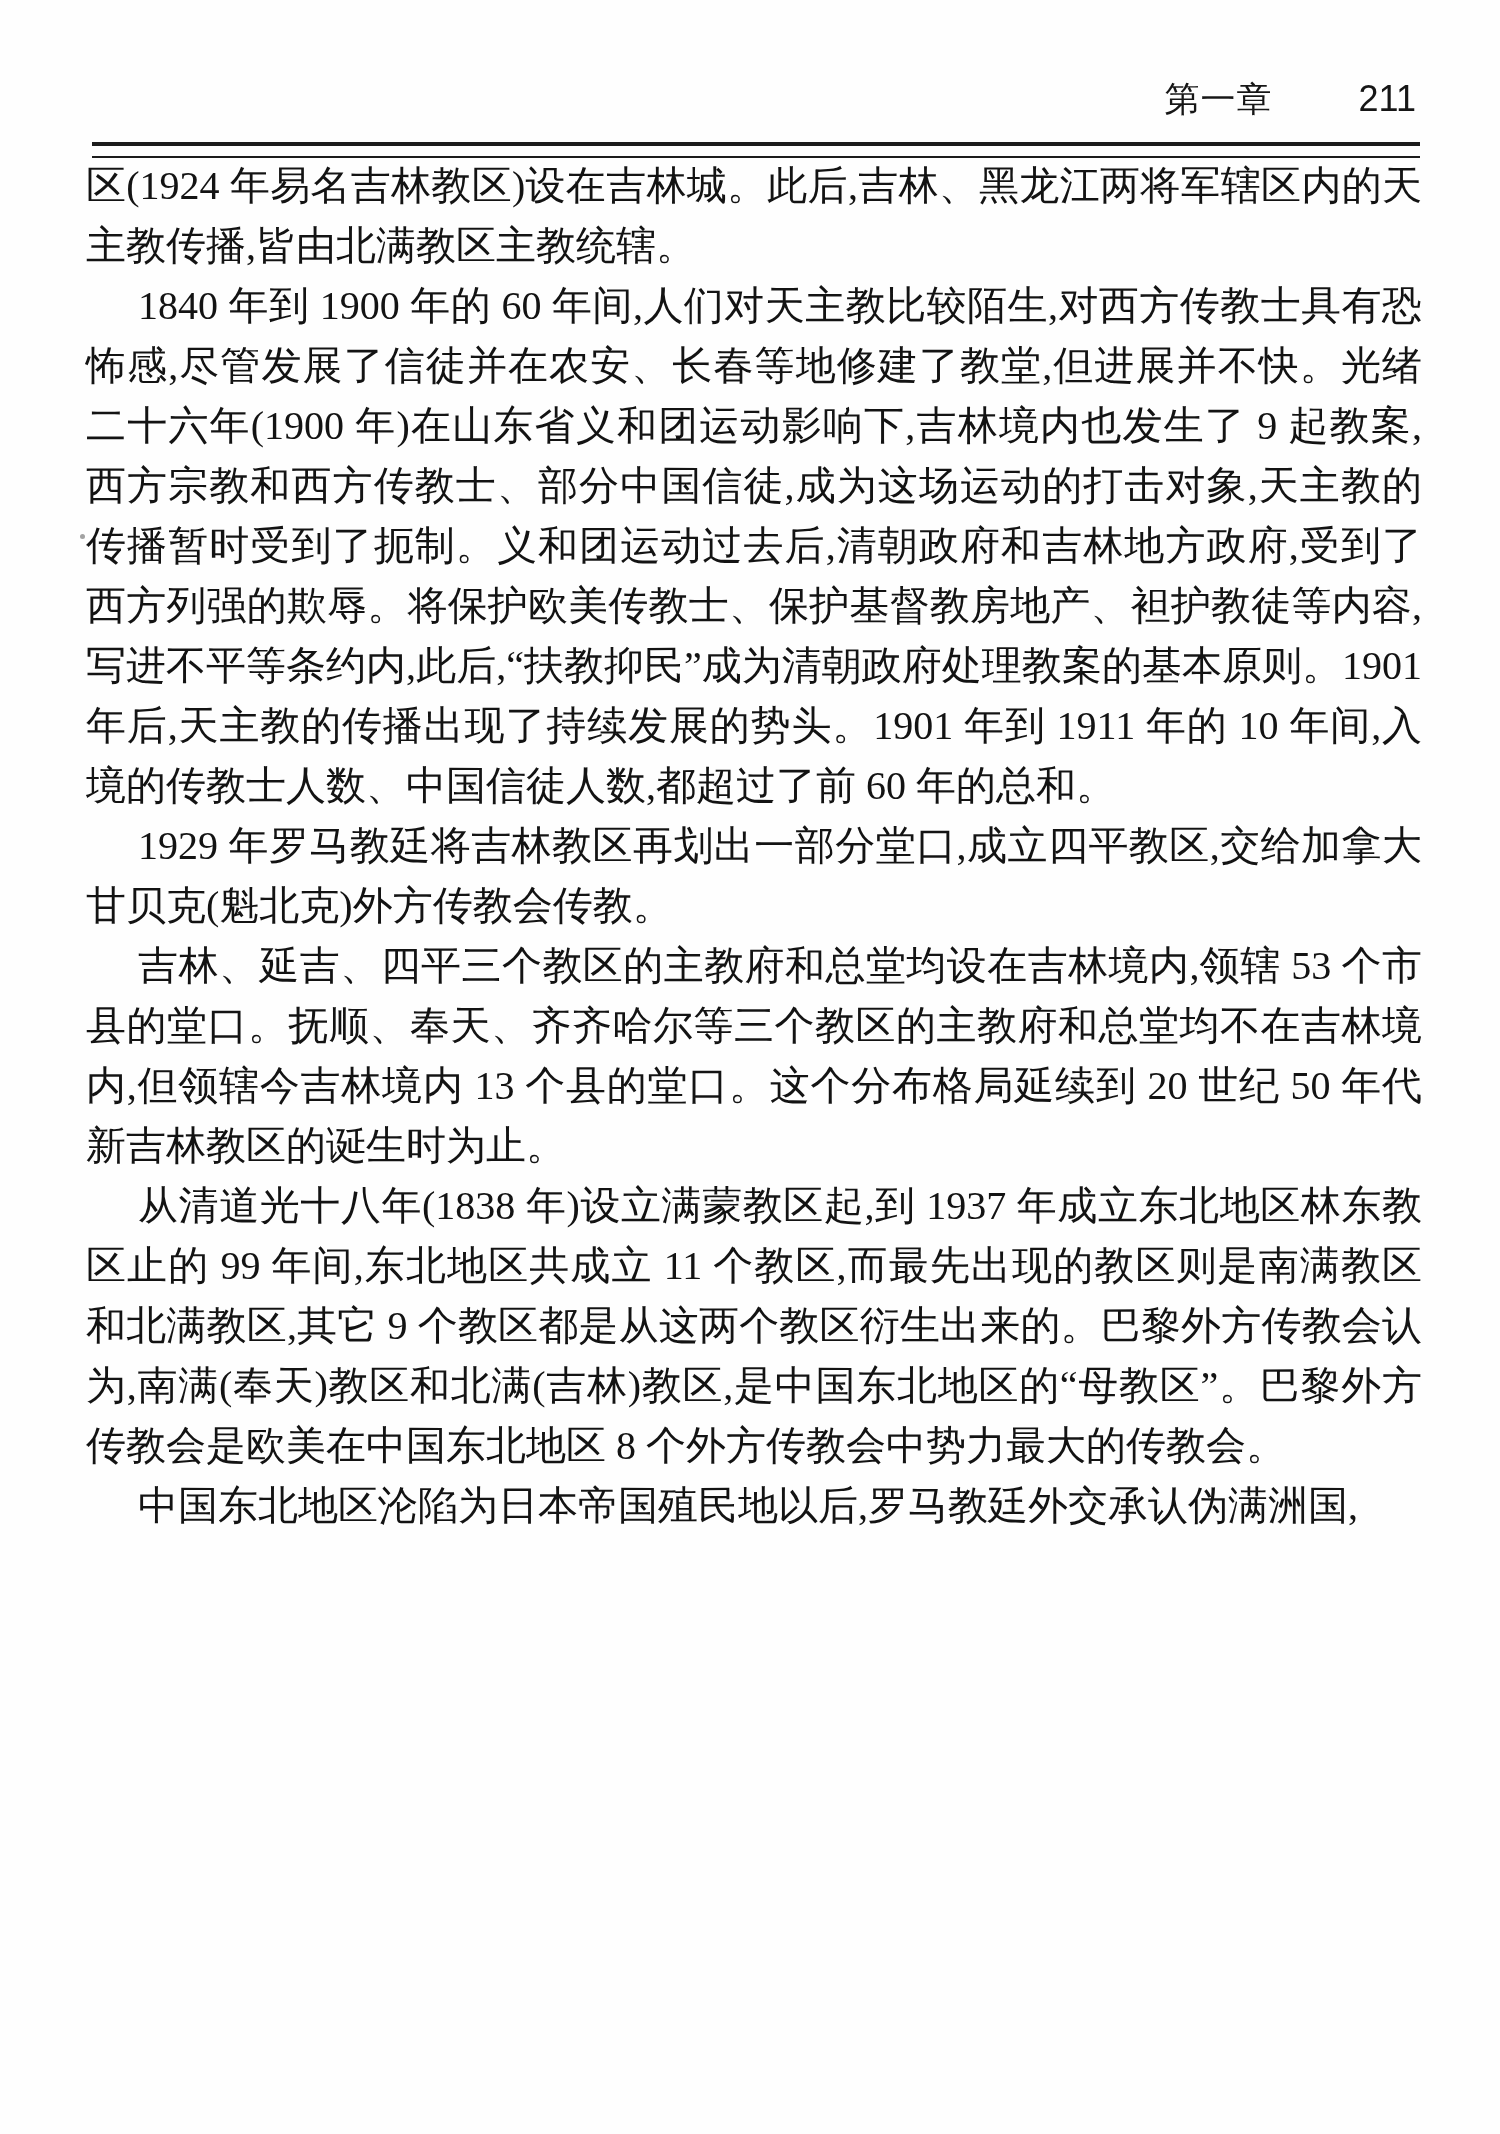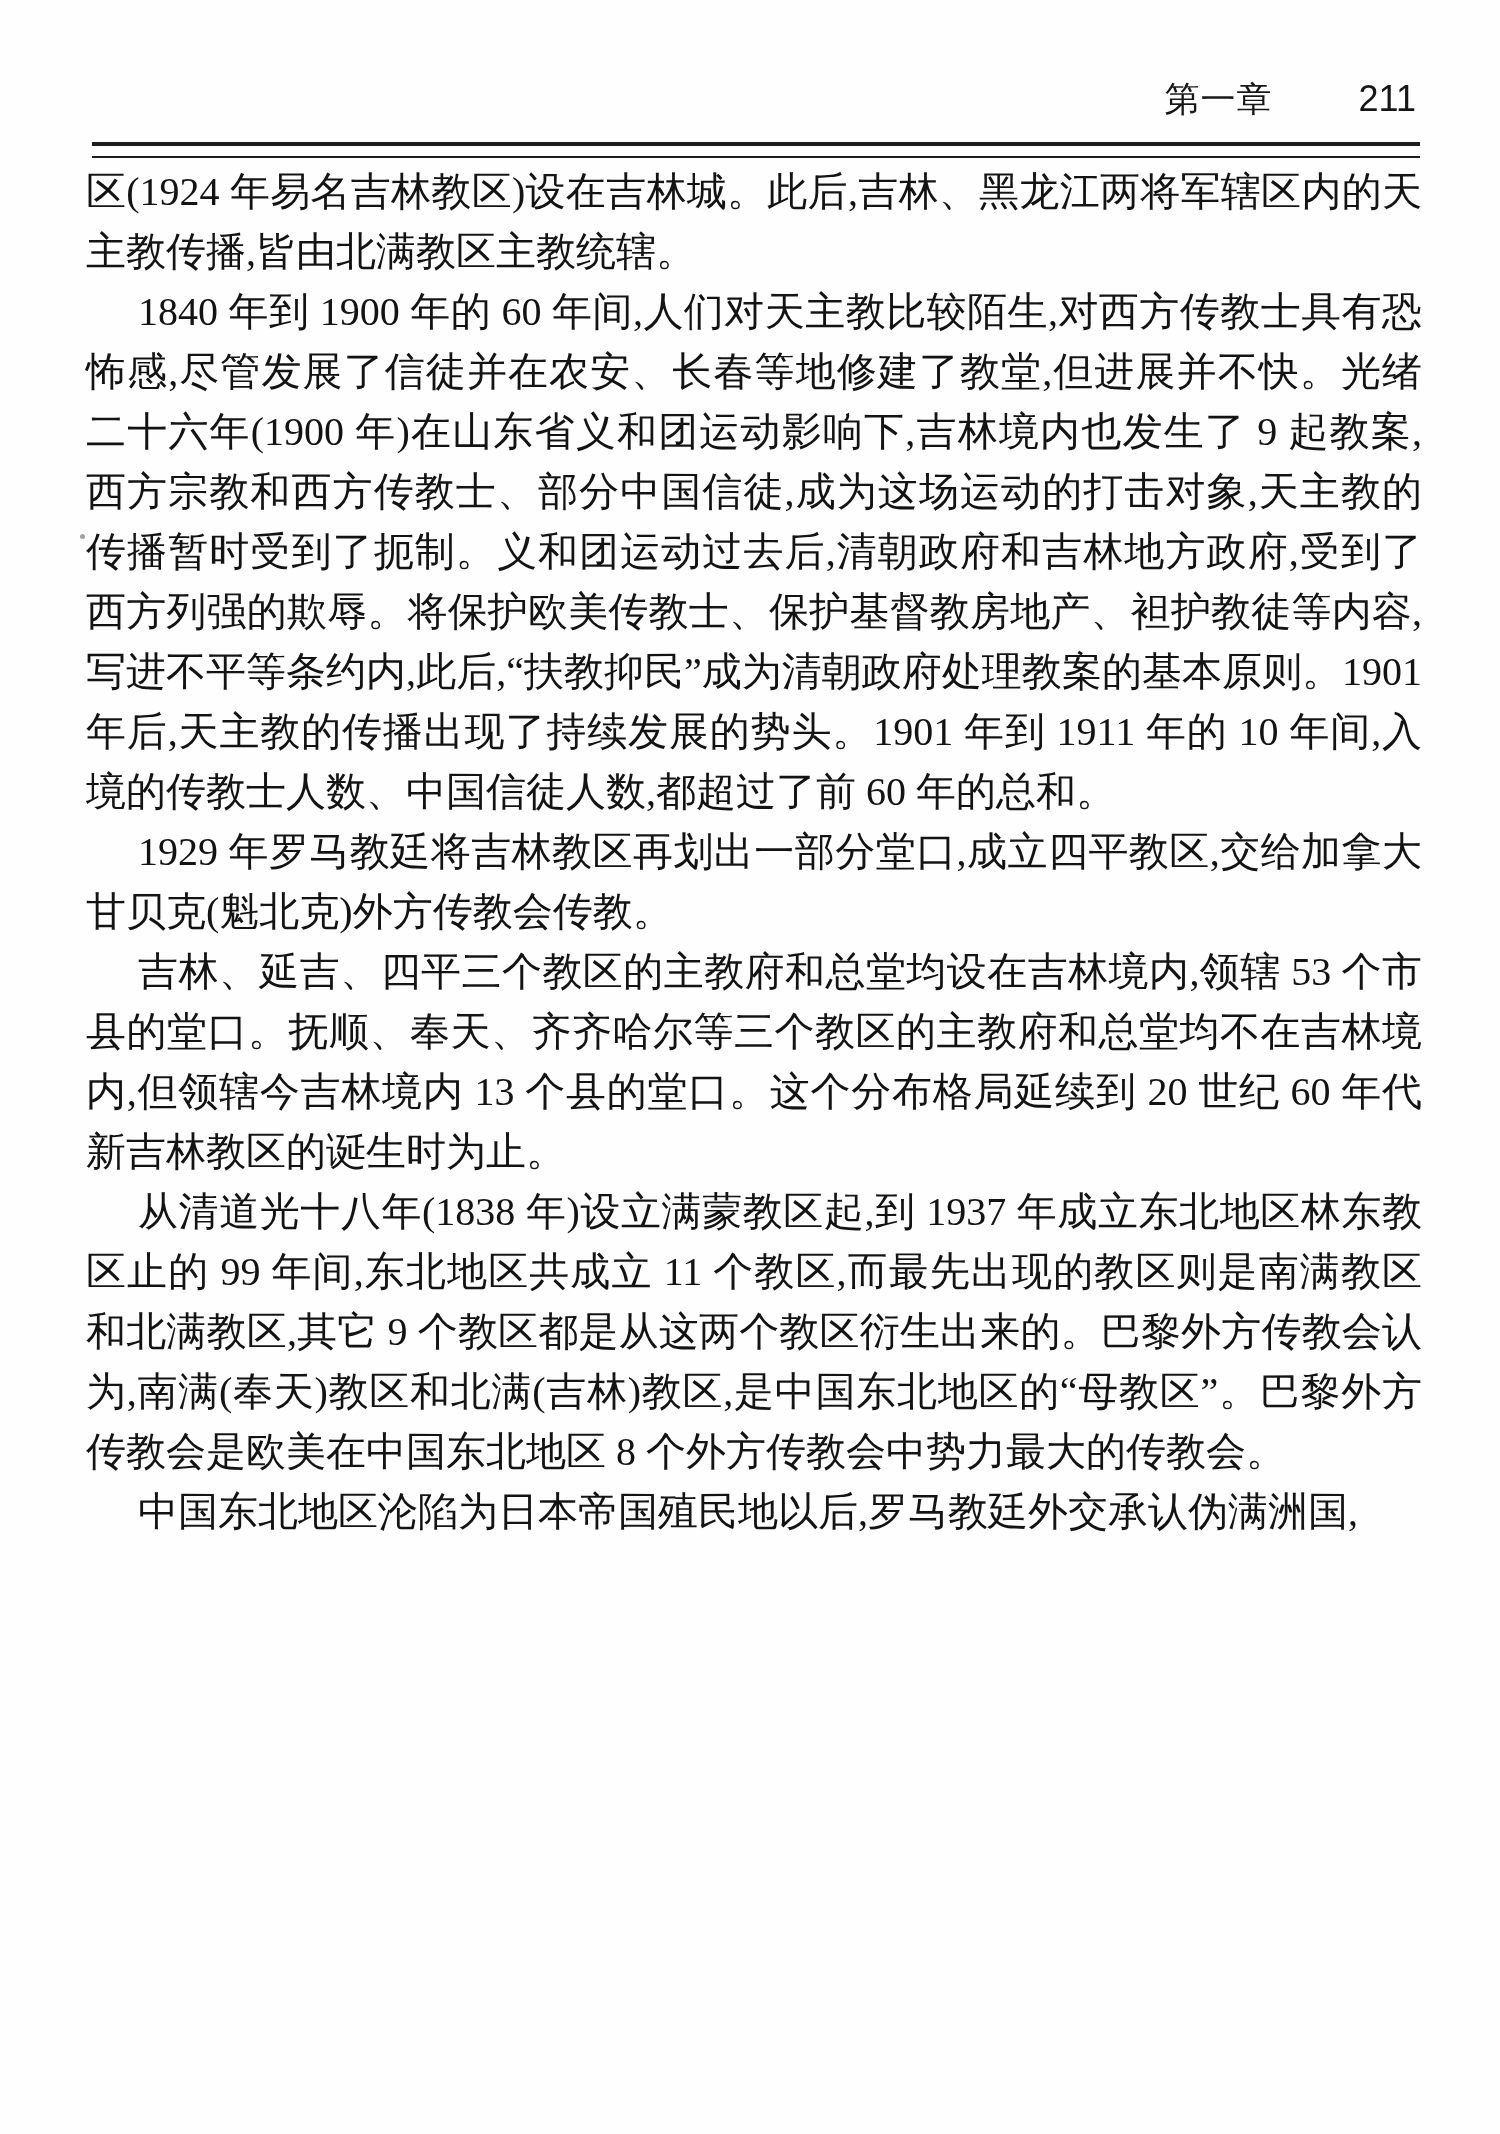--- a/index.html
+++ b/index.html
@@ -43,21 +43,21 @@
     top: 142px;
     left: 92px;
     right: 80px;
     height: 10px;
     border-top: 4px solid #1c1c1c;
     border-bottom: 2px solid #1c1c1c;
   }
   
   .body-text {
     position: absolute;
-    top: 162px;
+    top: 156px;
     left: 86px;
     width: 1336px;
     font-size: 40px;
     line-height: 60px;
     text-align: justify;
     text-justify: inter-ideograph;
     color: #131313;
   }
   .body-text p {
     margin: 0;
@@ -89,18 +89,18 @@
   </div>
 
   <div class="header-rule"></div>
 
   <div class="speck"></div>
 
   <div class="body-text">
     <p>区(1924 年易名吉林教区)设在吉林城。此后,吉林、黑龙江两将军辖区内的天主教传播,皆由北满教区主教统辖。</p>
     <p class="indent">1840 年到 1900 年的 60 年间,人们对天主教比较陌生,对西方传教士具有恐怖感,尽管发展了信徒并在农安、长春等地修建了教堂,但进展并不快。光绪二十六年(1900 年)在山东省义和团运动影响下,吉林境内也发生了 9 起教案,西方宗教和西方传教士、部分中国信徒,成为这场运动的打击对象,天主教的传播暂时受到了扼制。义和团运动过去后,清朝政府和吉林地方政府,受到了西方列强的欺辱。将保护欧美传教士、保护基督教房地产、袒护教徒等内容,写进不平等条约内,此后,“扶教抑民”成为清朝政府处理教案的基本原则。1901 年后,天主教的传播出现了持续发展的势头。1901 年到 1911 年的 10 年间,入境的传教士人数、中国信徒人数,都超过了前 60 年的总和。</p>
     <p class="indent">1929 年罗马教廷将吉林教区再划出一部分堂口,成立四平教区,交给加拿大甘贝克(魁北克)外方传教会传教。</p>
-    <p class="indent">吉林、延吉、四平三个教区的主教府和总堂均设在吉林境内,领辖 53 个市县的堂口。抚顺、奉天、齐齐哈尔等三个教区的主教府和总堂均不在吉林境内,但领辖今吉林境内 13 个县的堂口。这个分布格局延续到 20 世纪 60 年代新吉林教区的诞生时为止。</p>
+    <p class="indent">吉林、延吉、四平三个教区的主教府和总堂均设在吉林境内,领辖 53 个市县的堂口。抚顺、奉天、齐齐哈尔等三个教区的主教府和总堂均不在吉林境内,但领辖今吉林境内 13 个县的堂口。这个分布格局延续到 20 世纪 50 年代新吉林教区的诞生时为止。</p>
     <p class="indent">从清道光十八年(1838 年)设立满蒙教区起,到 1937 年成立东北地区林东教区止的 99 年间,东北地区共成立 11 个教区,而最先出现的教区则是南满教区和北满教区,其它 9 个教区都是从这两个教区衍生出来的。巴黎外方传教会认为,南满(奉天)教区和北满(吉林)教区,是中国东北地区的“母教区”。巴黎外方传教会是欧美在中国东北地区 8 个外方传教会中势力最大的传教会。</p>
     <p class="indent">中国东北地区沦陷为日本帝国殖民地以后,罗马教廷外交承认伪满洲国,</p>
   </div>
 
 </div>
 
 </body></html>

